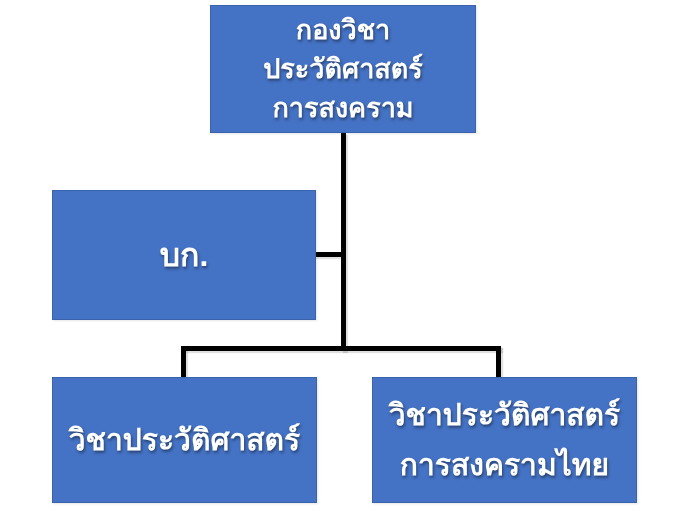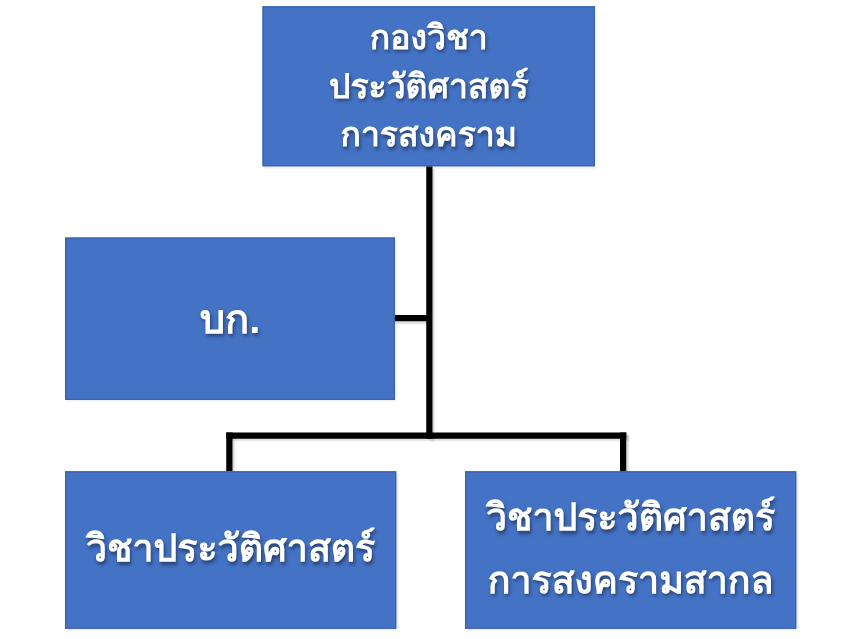--- a/index.html
+++ b/index.html
@@ -82,16 +82,16 @@
     <div>ประวัติศาสตร์</div>
     <div>การสงคราม</div>
   </div>
 
   <div class="box box-child-left">
     <div>วิชาประวัติศาสตร์</div>
   </div>
 
   <div class="box box-child-right">
     <div>วิชาประวัติศาสตร์</div>
-    <div>การสงครามสากล</div>
+    <div>การสงครามไทย</div>
   </div>
 
 </div>
 
 </body></html>

